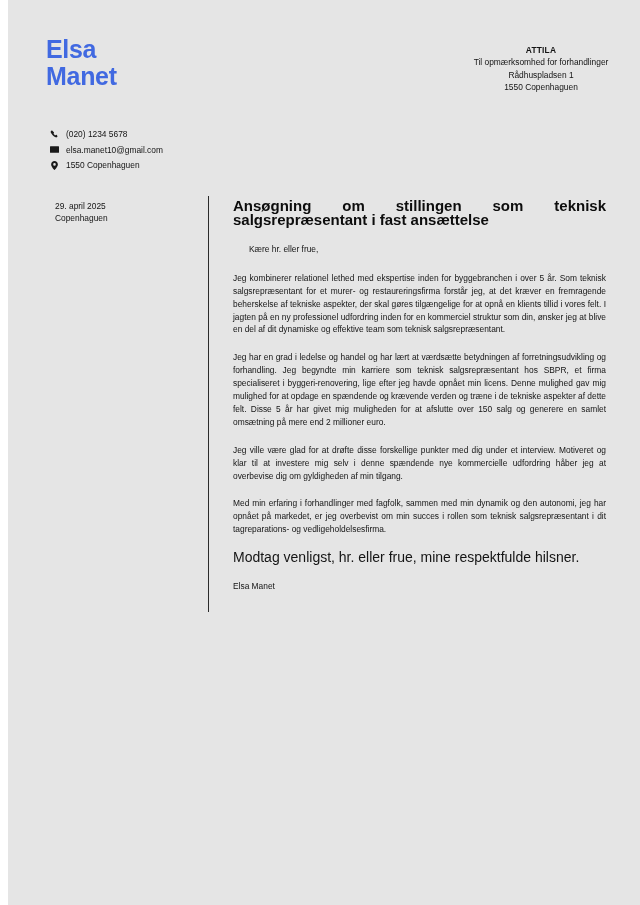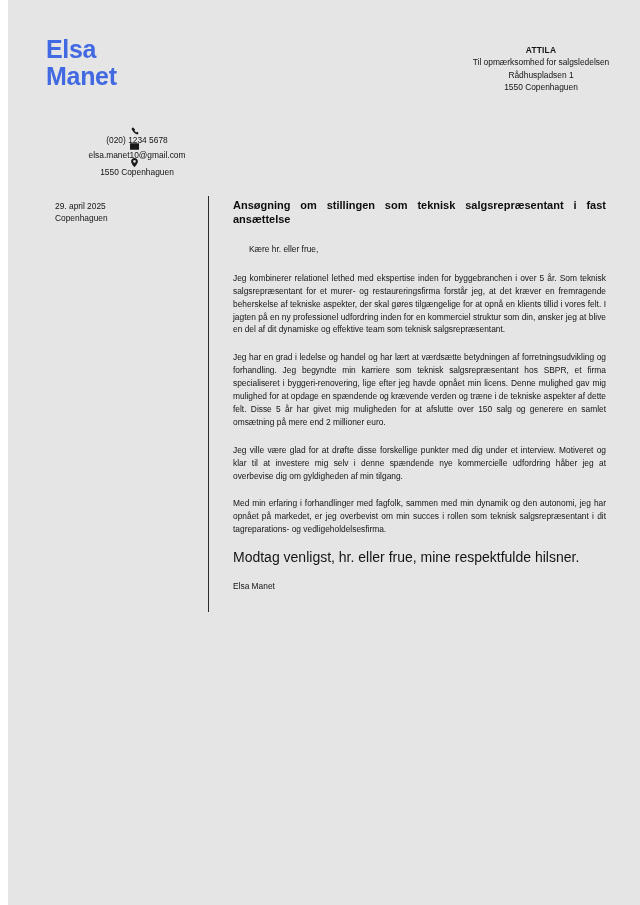--- a/index.html
+++ b/index.html
@@ -68,21 +68,20 @@
     top: 127px;
     width: 180px;
   }
   .contact-row {
     display: flex;
     align-items: center;
     height: 14px;
     margin-bottom: 1.5px;
     font-size: 8.4px;
     color: #141414;
-    flex-direction: column;
   }
   .contact-icon {
     width: 14px;
     min-width: 14px;
     display: flex;
     align-items: center;
     justify-content: center;
     margin-right: 5px;
   }
   .contact-icon svg { display: block; }
@@ -110,21 +109,21 @@
   }
 
   
   .letter {
     position: absolute;
     left: 225px;
     top: 199px;
     width: 373px;
   }
   .subject {
-    font-size: 11px;
+    font-size: 15px;
     line-height: 13.6px;
     font-weight: bold;
     text-align: justify;
     margin: 0 0 17px 0;
     color: #0d0d0d;
   }
   .salutation {
     font-size: 8.4px;
     line-height: 12.6px;
     margin: 0 0 16px 16px;
@@ -153,21 +152,21 @@
 <div class="page">
 
   <div class="header">
     <div class="name-block">
       <div class="name-line">Elsa</div>
       <div class="name-line">Manet</div>
     </div>
 
     <div class="recipient">
       <div class="org">ATTILA</div>
-      <div>Til opmærksomhed for salgsledelsen</div>
+      <div>Til opmærksomhed for forhandlinger</div>
       <div>Rådhuspladsen 1</div>
       <div>1550 Copenhaguen</div>
     </div>
   </div>
 
   <div class="contacts">
 
     <div class="contact-row">
       <span class="contact-icon">
         <svg width="8" height="8" viewBox="0 0 16 16" fill="#1a1a1a">

